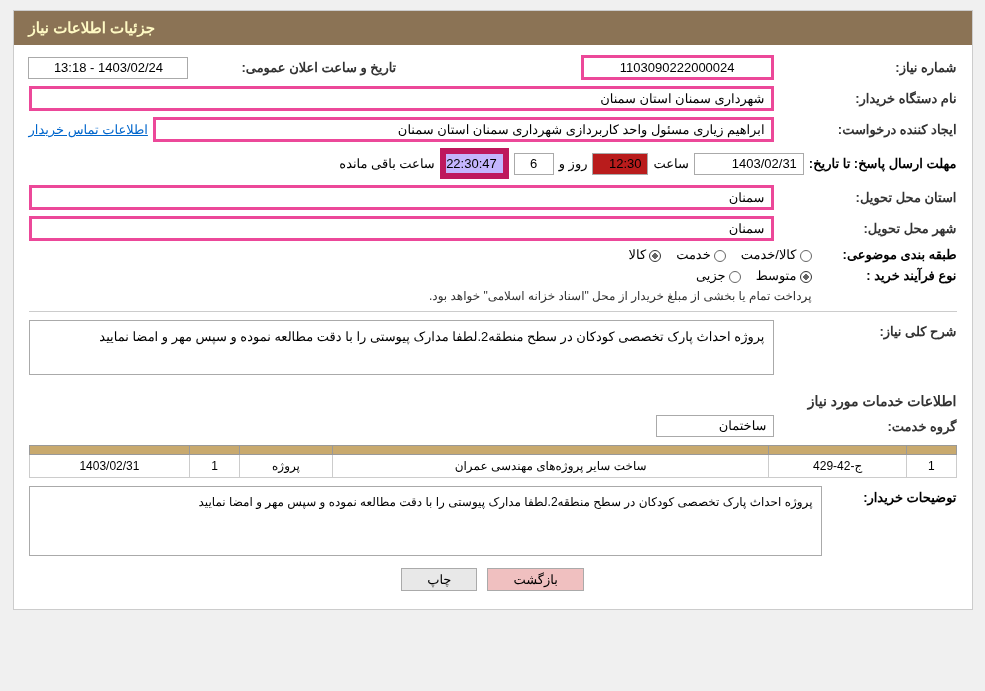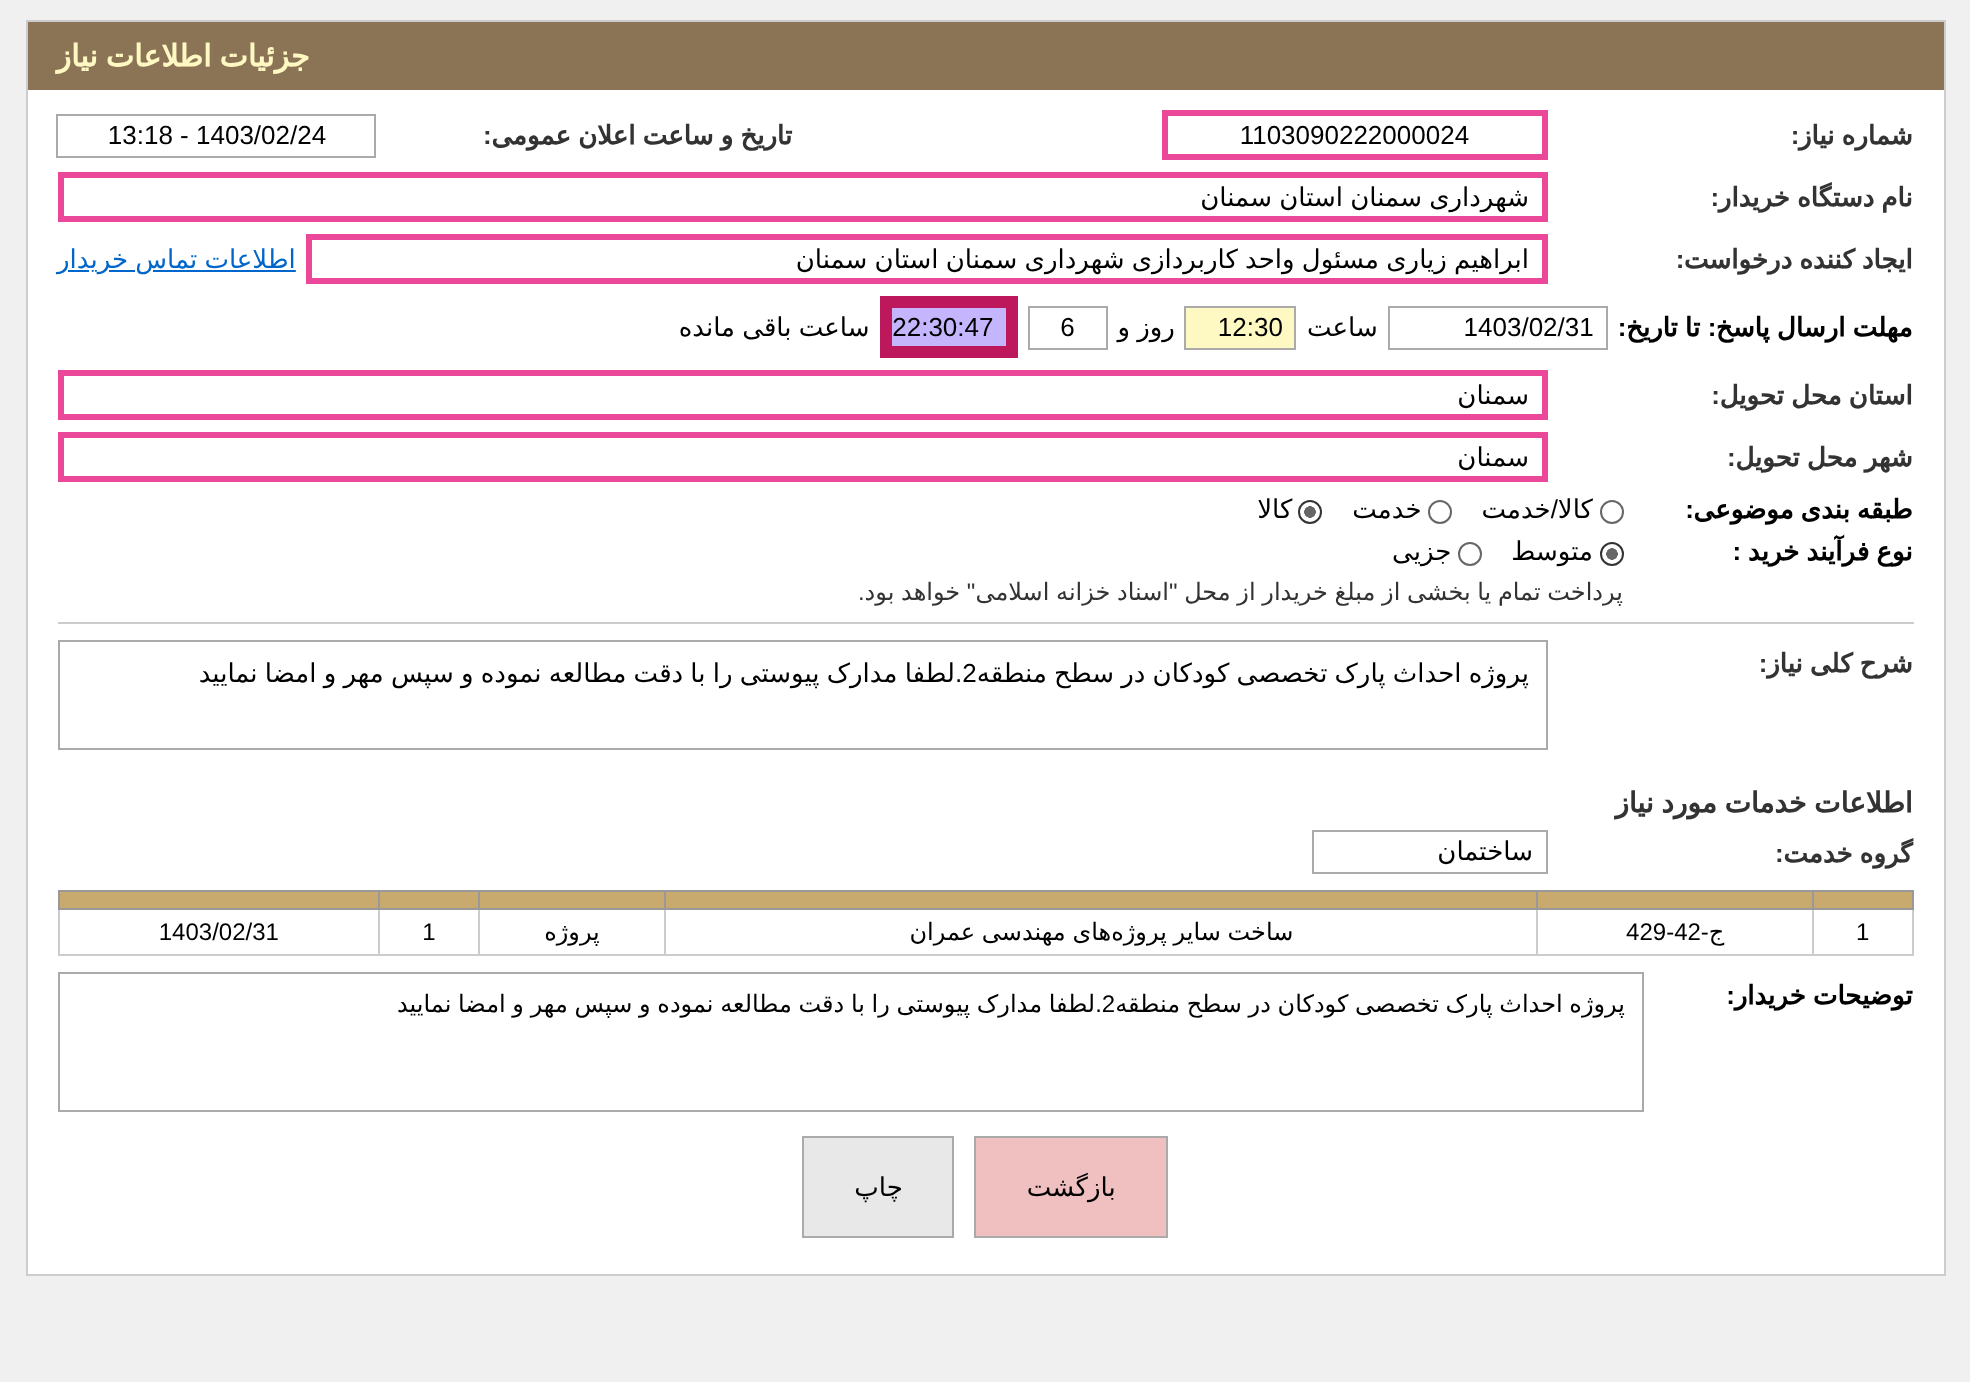--- a/index.html
+++ b/index.html
@@ -74,21 +74,21 @@
       border: 1px solid #aaa;
       padding: 2px 6px;
       min-height: 22px;
       background: #fff;
       width: 110px;
     }
     .time-box {
       border: 1px solid #aaa;
       padding: 2px 6px;
       min-height: 22px;
-      background: #fef9c3;
+      background: #b91c1c;
       width: 56px;
     }
     .small-box {
       border: 1px solid #aaa;
       padding: 2px 6px;
       min-height: 22px;
       background: #fff;
       width: 40px;
       text-align: center;
     }
@@ -189,21 +189,21 @@
       text-align: right;
       padding-top: 4px;
     }
     .buttons-row {
       display: flex;
       justify-content: center;
       gap: 10px;
       margin: 12px 0 8px 0;
     }
     .btn {
-      padding: 17px 25px;
+      padding: 3px 25px;
       border: 1px solid #aaa;
       background: #e8e8e8;
       cursor: pointer;
       font-family: Tahoma, Arial, sans-serif;
       font-size: 13px;
       border-radius: 0;
     }
     .btn-print {
       background: #e8e8e8;
     }

